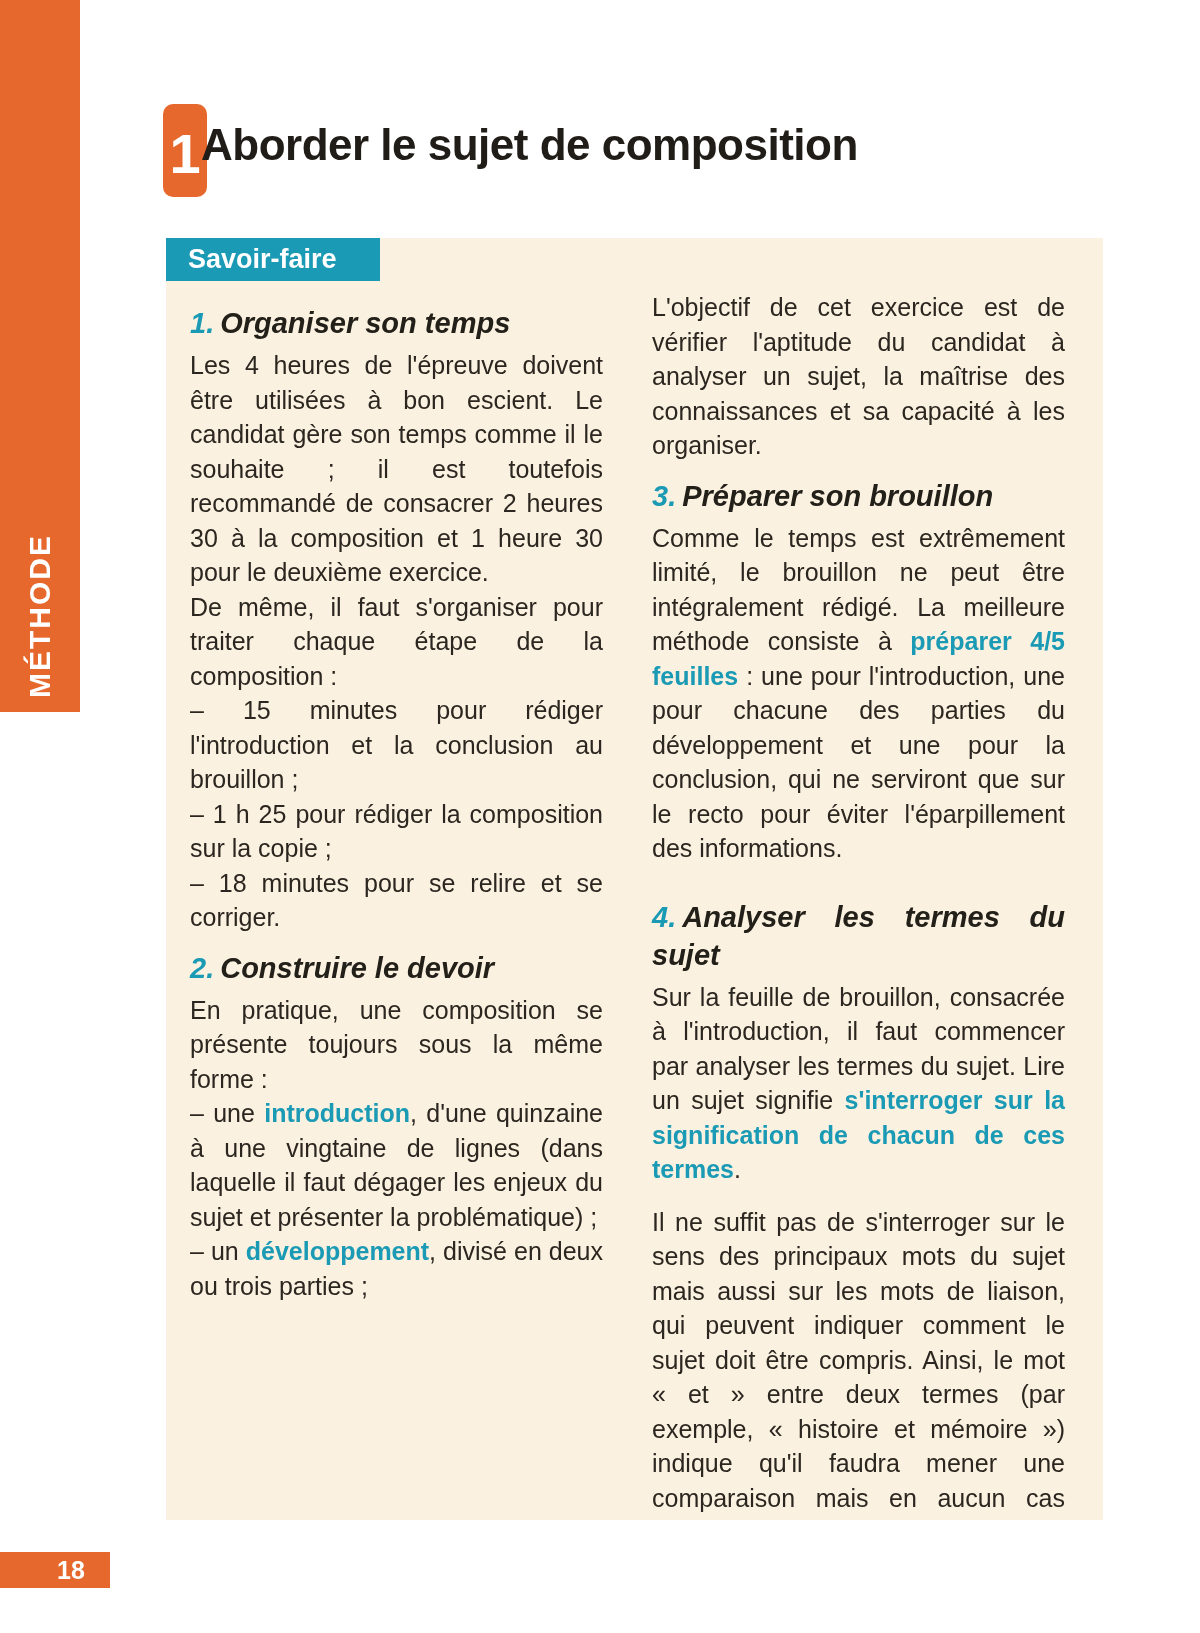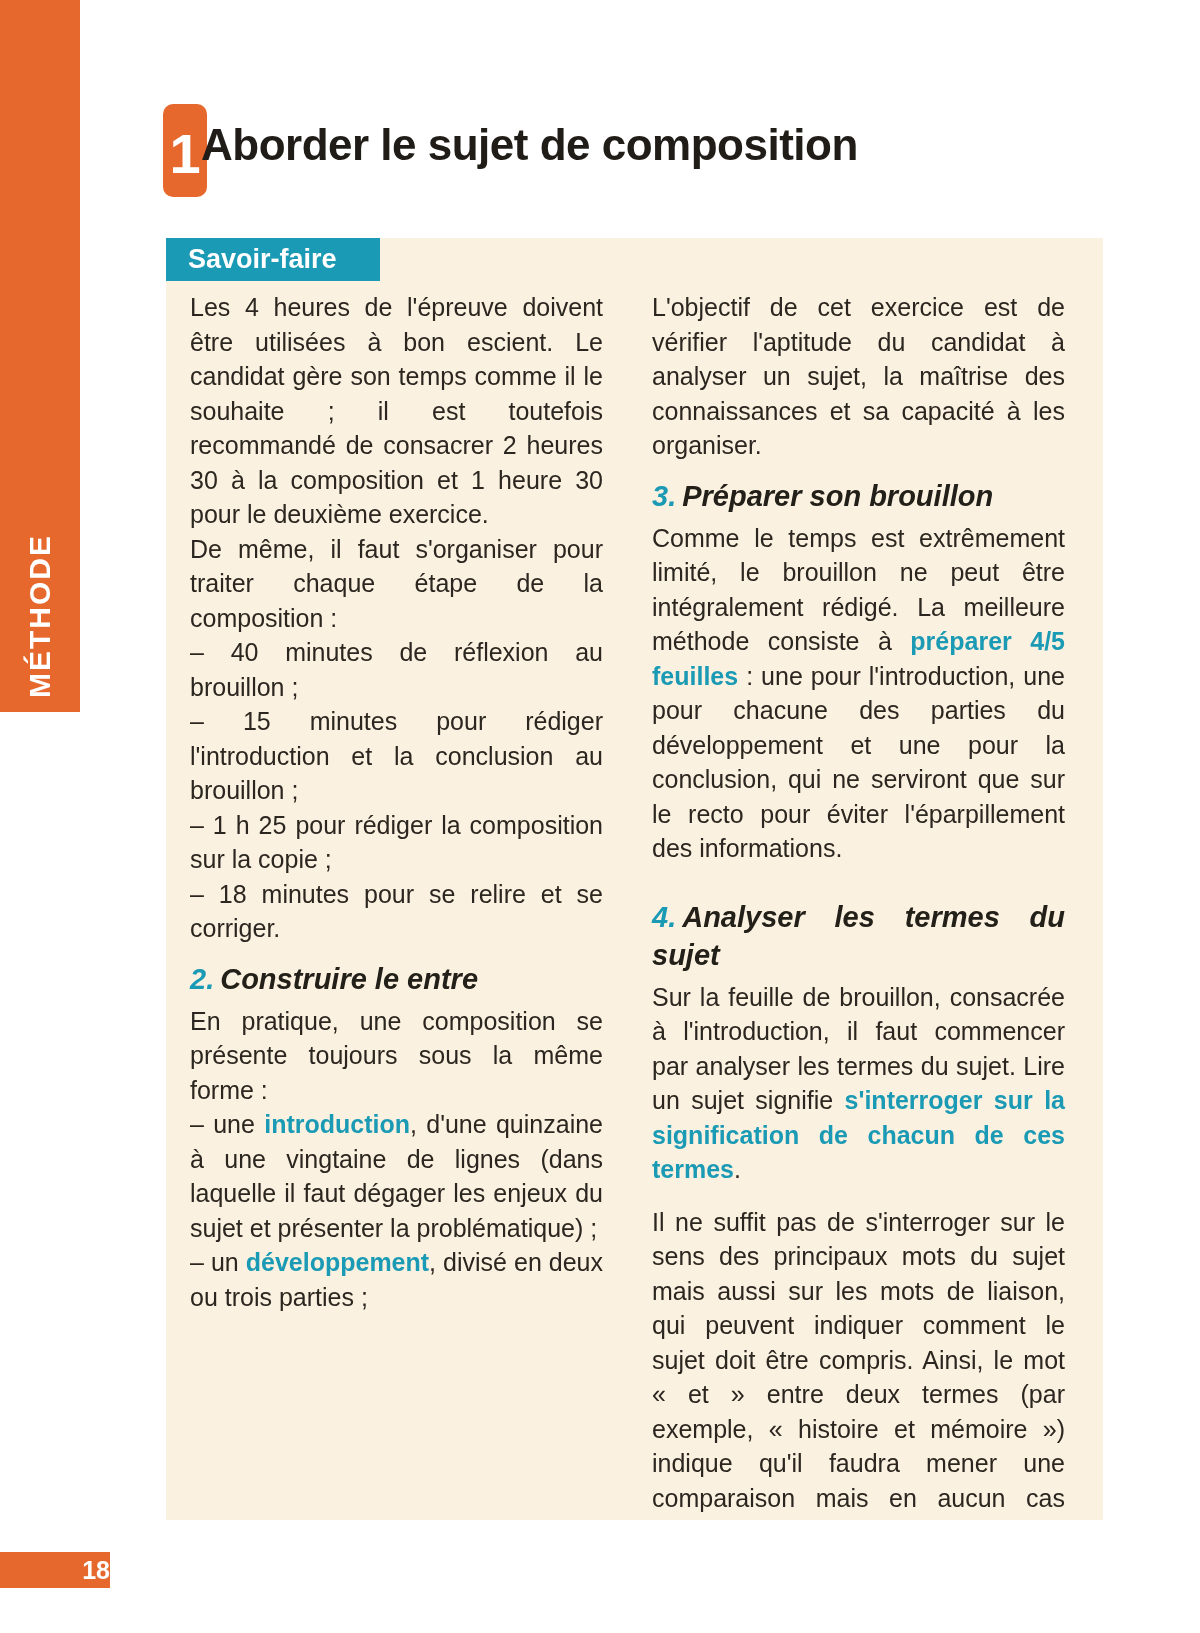--- a/index.html
+++ b/index.html
@@ -116,21 +116,21 @@
   .page-num-box{
     position:absolute;
     left:0; top:1552px;
     width:110px; height:36px;
     background:var(--orange);
     color:#ffffff;
     font-size:25px;
     font-weight:bold;
     display:flex;
     align-items:center;
-    justify-content:flex-end;
+    justify-content:center;
     padding-left:32px;
     box-sizing:border-box;
   }
 </style>
 </head>
 <body>
 
 <div class="page">
 
   <div class="method-strip">
@@ -140,27 +140,27 @@
   <div class="chapter-num-box">
     <span>1</span>
   </div>
 
   <div class="chapter-title">Aborder le sujet de composition</div>
 
   <div class="content-panel">
     <div class="savoir-badge">Savoir-faire</div>
     <div class="columns">
       <div class="col" id="left-col">
+          <div class="h"><span class="num">1.</span><span>Organiser son temps</span></div>
           <div class="p"><span>Les 4 heures de l'épreuve doivent être utilisées à bon escient. Le candidat gère son temps comme il le souhaite&nbsp;; il est toutefois recommandé de consacrer 2 heures 30 à la composition et 1 heure 30 pour le deuxième exercice.</span></div>
           <div class="p"><span>De même, il faut s'organiser pour traiter chaque étape de la composition&nbsp;:</span></div>
-          <div class="p"><span>– 40 minutes de réflexion au brouillon&nbsp;;</span></div>
           <div class="p"><span>– 15 minutes pour rédiger l'introduction et la conclusion au brouillon&nbsp;;</span></div>
           <div class="p"><span>– 1 h 25 pour rédiger la composition sur la copie&nbsp;;</span></div>
           <div class="p"><span>– 18 minutes pour se relire et se corriger.</span></div>
-          <div class="h"><span class="num">2.</span><span>Construire le entre</span></div>
+          <div class="h"><span class="num">2.</span><span>Construire le devoir</span></div>
           <div class="p"><span>En pratique, une composition se présente toujours sous la même forme&nbsp;:</span></div>
           <div class="p"><span>– une </span><span class="accent">introduction</span><span>, d'une quinzaine à une vingtaine de lignes (dans laquelle il faut dégager les enjeux du sujet et présenter la problématique)&nbsp;;</span></div>
           <div class="p"><span>– un </span><span class="accent">développement</span><span>, divisé en deux ou trois parties&nbsp;;</span></div>
         </div>
       <div class="col" id="right-col">
           <div class="p"><span>L'objectif de cet exercice est de vérifier l'aptitude du candidat à analyser un sujet, la maîtrise des connaissances et sa capacité à les organiser.</span></div>
           <div class="h"><span class="num">3.</span><span>Préparer son brouillon</span></div>
           <div class="p"><span>Comme le temps est extrêmement limité, le brouillon ne peut être intégralement rédigé. La meilleure méthode consiste à </span><span class="accent">préparer 4/5 feuilles</span><span>&nbsp;: une pour l'introduction, une pour chacune des parties du développement et une pour la conclusion, qui ne serviront que sur le recto pour éviter l'éparpillement des informations.</span></div>
           <div class="gap-lg h"><span class="num">4.</span><span>Analyser les termes du sujet</span></div>
           <div class="p"><span>Sur la feuille de brouillon, consacrée à l'introduction, il faut commencer par analyser les termes du sujet. Lire un sujet signifie </span><span class="accent">s'interroger sur la signification de chacun de ces termes</span><span>.</span></div>

